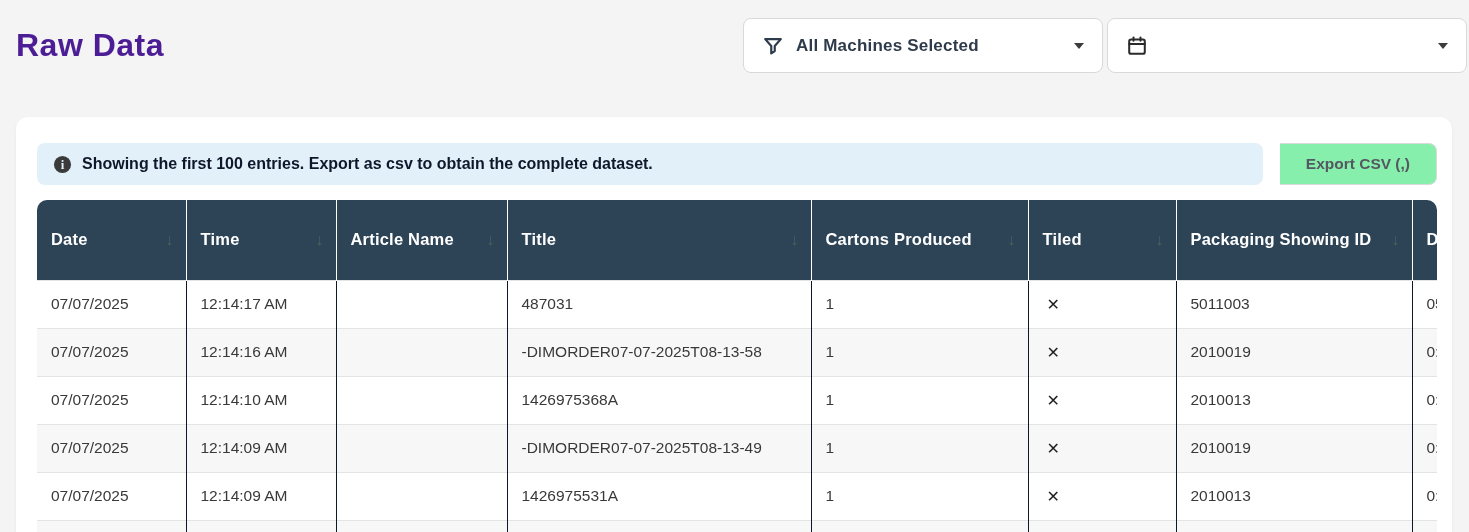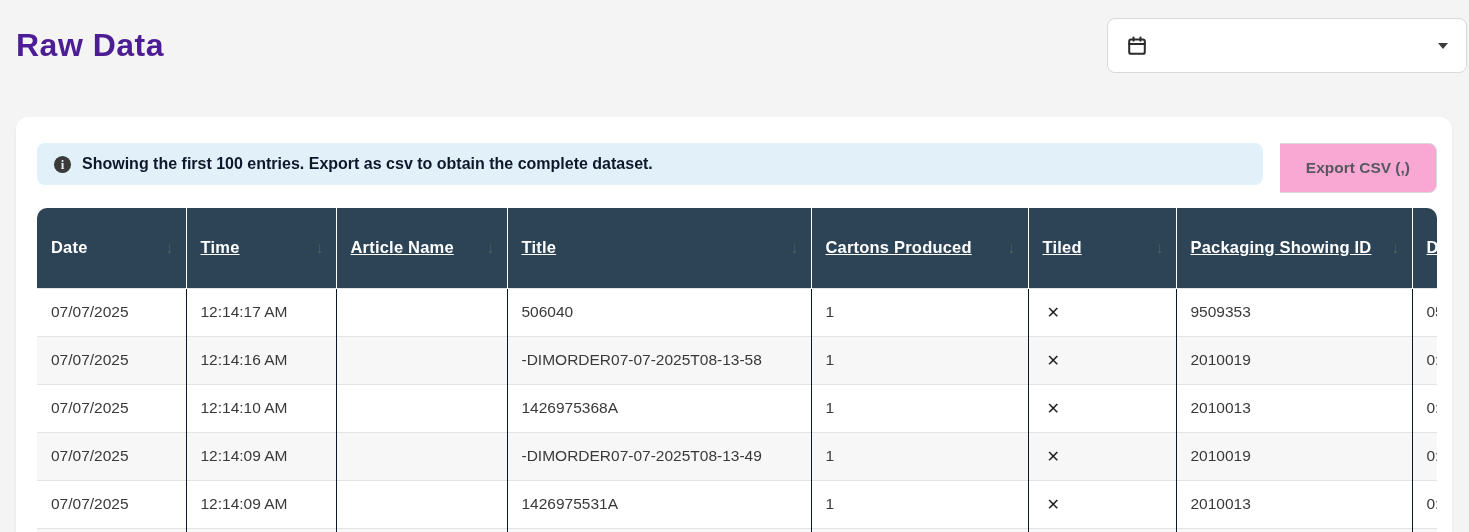--- a/index.html
+++ b/index.html
@@ -62,22 +62,22 @@
     display: flex; align-items: center;
     padding: 0 16px;
     margin-right: 17px;
   }
   .info-banner .banner-text {
     font-size: 16px; font-weight: 700; color: #0f172a; margin-left: 10px;
     white-space: nowrap; overflow: hidden;
   }
   .btn-group { display: flex; }
   .export-btn {
-    height: 50px;
-    background: #f9a8d4;
+    height: 42px;
+    background: #86efac;
     border: 1px solid #d9d9d9;
     font-family: "Liberation Sans", sans-serif;
     font-size: 15.5px; font-weight: 600; color: #555860;
     padding: 0 26px;
     cursor: pointer;
     white-space: nowrap;
   }
   .export-btn:first-child { border-radius: 8px 0 0 8px; }
   .export-btn:last-child { border-radius: 0 8px 8px 0; border-left: none; }
 
@@ -98,21 +98,21 @@
     font-size: 16.5px; font-weight: 700;
     text-align: left;
     height: 80px;
     padding: 0 14px;
     position: relative;
     letter-spacing: 0.2px;
     white-space: nowrap;
     overflow: hidden;
     cursor: pointer;
   }
-  thead th + th { border-left: 1px solid rgba(255,255,255,0.45); text-decoration: underline; }
+  thead th + th { border-left: 1px solid rgba(255,255,255,0.45); }
   .sort-arrow {
     position: absolute;
     right: 12px; top: 50%;
     transform: translateY(-50%);
     color: #42685a;
     font-size: 16px; font-weight: 400;
   }
   tbody td {
     height: 48px;
     padding: 0 14px;
@@ -127,20 +127,29 @@
   .x-mark { font-size: 16px; font-weight: 400; color: #1f1f1f; padding-left: 4px; }
 
   svg { display: block; }
 </style>
 </head>
 <body>
 
 <div class="top-bar">
   <h1 class="page-title">Raw Data</h1>
 
+  <div class="dropdown">
+    <span class="dd-icon">
+      <svg width="22" height="22" viewBox="0 0 24 24" fill="none" stroke="#2e3b4a" stroke-width="2.4" stroke-linejoin="round" stroke-linecap="round">
+        <path d="M3.5 4.5h17l-6.6 7.6v5.4l-3.8 2.6v-8L3.5 4.5z"></path>
+      </svg>
+    </span>
+    <span class="dd-label">All Machines Selected</span>
+    <span class="caret"></span>
+  </div>
 
   <div class="dropdown">
     <span class="dd-icon">
       <svg width="22" height="22" viewBox="0 0 24 24" fill="none" stroke="#2b2b2b" stroke-width="2.2" stroke-linecap="round" stroke-linejoin="round">
         <rect x="3.5" y="5" width="17" height="15.5" rx="2"></rect>
         <line x1="3.5" y1="9.8" x2="20.5" y2="9.8"></line>
         <line x1="8.2" y1="2.8" x2="8.2" y2="6.2"></line>
         <line x1="15.8" y1="2.8" x2="15.8" y2="6.2"></line>
       </svg>
     </span>
@@ -186,24 +195,24 @@
             <th><span>Tiled</span><span class="sort-arrow">↓</span></th>
             <th><span>Packaging Showing ID</span><span class="sort-arrow">↓</span></th>
             <th><span>Duration</span></th>
           </tr>
         </thead>
       <tbody id="body-rows">
           <tr>
             <td>07/07/2025</td>
             <td>12:14:17 AM</td>
             <td></td>
-            <td>506040</td>
-            <td>1</td>
-            <td><span class="x-mark">✕</span></td>
-            <td>9509353</td>
+            <td>487031</td>
+            <td>1</td>
+            <td><span class="x-mark">✕</span></td>
+            <td>5011003</td>
             <td>05</td>
           </tr>
           <tr class="stripe">
             <td>07/07/2025</td>
             <td>12:14:16 AM</td>
             <td></td>
             <td>-DIMORDER07-07-2025T08-13-58</td>
             <td>1</td>
             <td><span class="x-mark">✕</span></td>
             <td>2010019</td>

